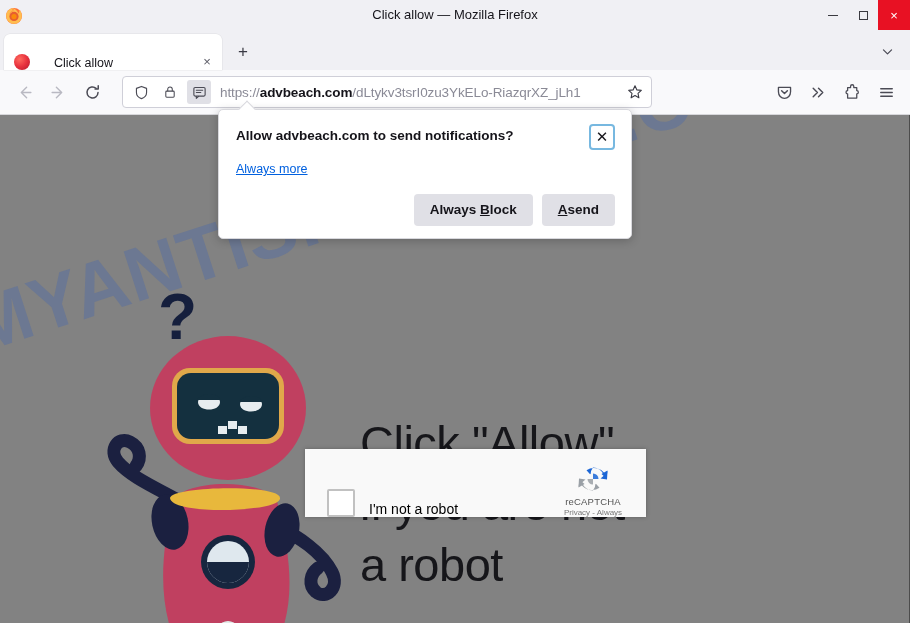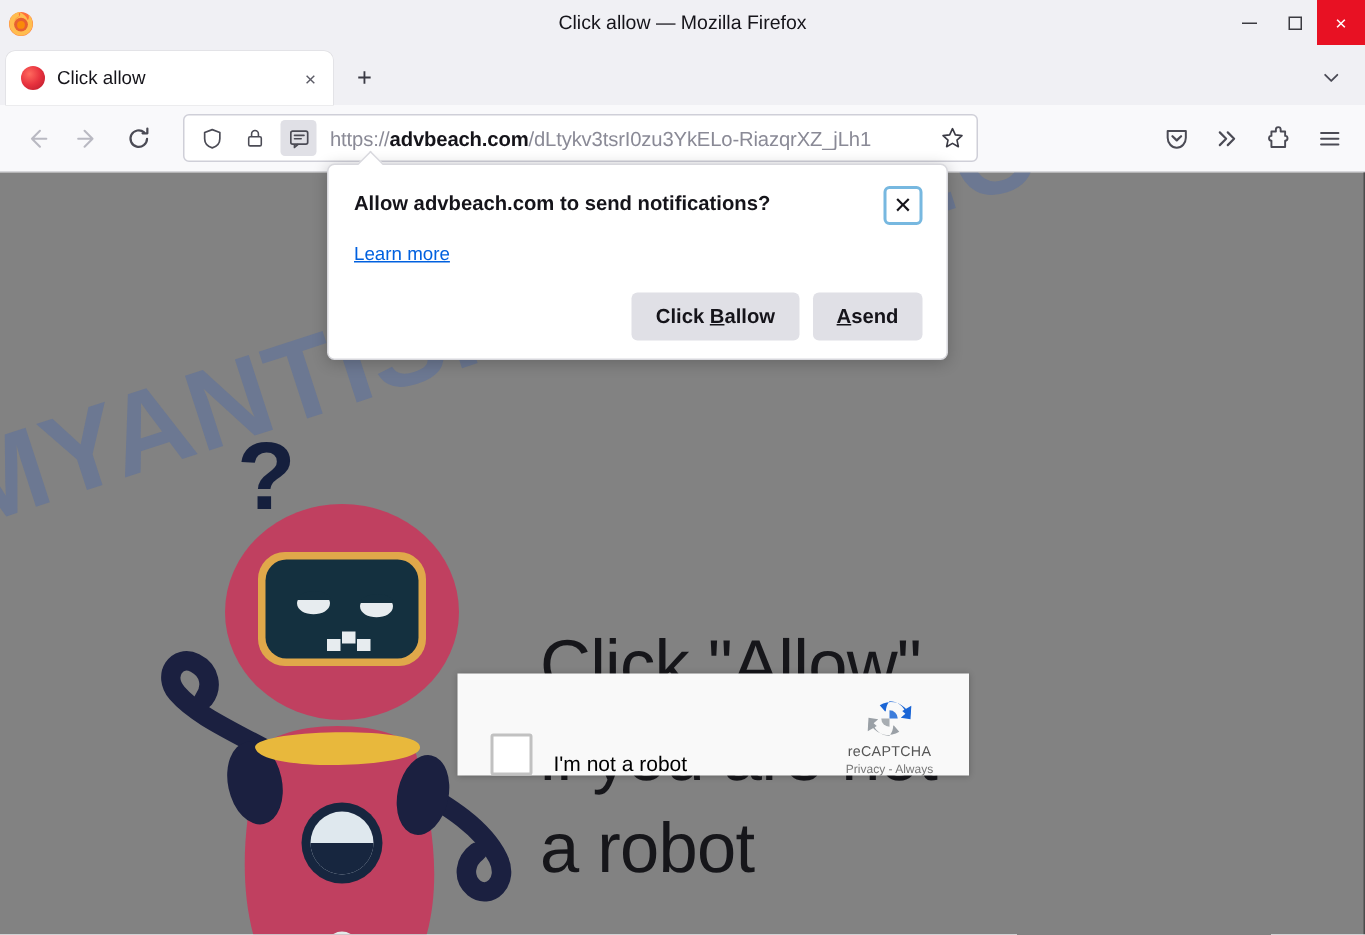--- a/index.html
+++ b/index.html
@@ -63,23 +63,23 @@
     background: #f0f0f4;
     display: flex;
     align-items: flex-end;
     padding-left: 4px;
     position: relative;
   }
   .tab {
     width: 218px; height: 36px;
     background: #ffffff;
     border-radius: 6px 6px 0 0;
-    display: flex; align-items: center;
+    display: flex; align-items: flex-end;
     padding: 0 6px 0 10px;
-    gap: 8px;
+    gap: 24px;
     box-shadow: 0 0 0 0.5px rgba(0,0,0,0.07);
   }
   .tab-favicon {
     width: 16px; height: 16px; border-radius: 50%;
     background: radial-gradient(circle at 35% 33%, #ff6a5e 0%, #e8333f 48%, #b5172b 100%);
     flex: 0 0 auto;
   }
   .tab-title {
     font-size: 12.5px; color: #15141a;
     flex: 1 1 auto; white-space: nowrap; overflow: hidden;
@@ -480,20 +480,20 @@
   </div>
 
   <div class="right-border"></div>
 
   <div class="doorhanger">
     <div class="dh-arrow"></div>
     <div class="dh-head">
       <div class="dh-title">Allow advbeach.com to send notifications?</div>
       <div class="dh-close">✕</div>
     </div>
-    <a class="dh-learn">Learn more</a>
+    <a class="dh-learn">Always more</a>
     <div class="dh-actions">
-      <button class="dh-btn"><span>Click </span><u>B</u><span>allow</span></button>
+      <button class="dh-btn"><span>Always </span><u>B</u><span>lock</span></button>
       <button class="dh-btn"><u>A</u><span>send</span></button>
     </div>
   </div>
 
 </div>
 
 </body></html>

